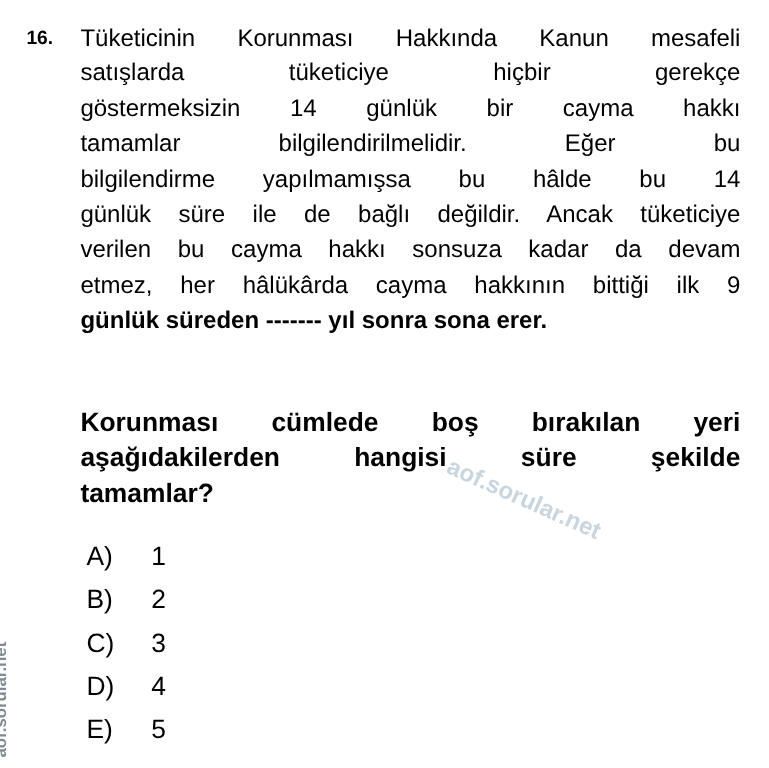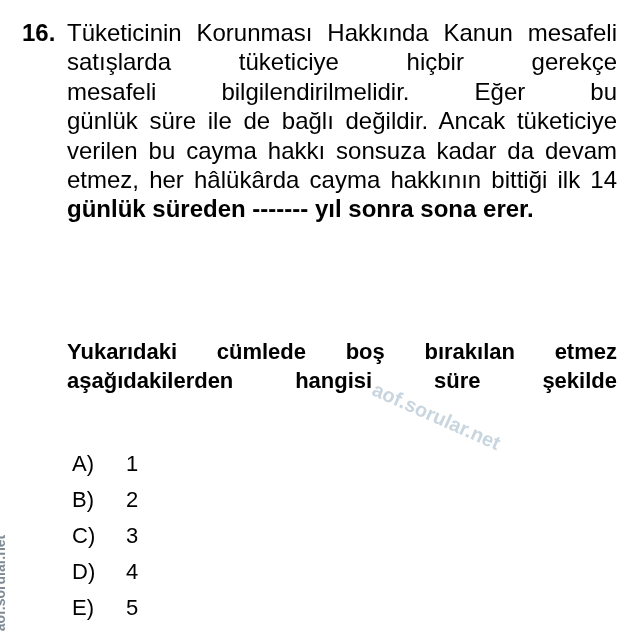--- a/index.html
+++ b/index.html
@@ -1,48 +1,51 @@
 <!DOCTYPE html>
 <html><head>
 <meta charset="utf-8">
 <style>
   html, body { margin:0; padding:0; background:#ffffff; }
   body { width:641px; height:640px; position:relative; overflow:hidden;
          font-family:"Liberation Sans", sans-serif; color:#000; }
-  .qnum { position:absolute; left:22px; top:18px; font-size:24px; font-weight:bold; line-height:29px; }
-  .stem { position:absolute; left:67px; top:18px; width:550px; font-size:24px; line-height:29.4px; }
+  .qnum { position:absolute; left:22px; top:18px; font-size:16px; font-weight:bold; line-height:29px; }
+  .stem { position:absolute; left:67px; top:18px; width:550px; font-size:20px; line-height:29.4px; }
   .line { display:block; text-align:justify; text-align-last:justify; white-space:nowrap; height:29.4px; }
   .line.last { text-align-last:left;font-weight:bold; }
   .prompt { position:absolute; left:67px; top:337px; width:550px; font-size:22px; font-weight:bold; line-height:29.4px; }
   .options { position:absolute; left:72px; top:446px; font-size:22px; line-height:36px; }
   .opt { display:flex; height:36px; }
   .opt-letter { width:54px; }
   .wm-diag { position:absolute; left:378px; top:378px; font-size:20px; color:#c9d6df; font-weight:bold;
              transform:rotate(24deg); transform-origin:left top; white-space:nowrap; }
   .wm-side { position:absolute; left:-48px; top:575px; font-size:14px; color:#7f8a94; font-weight:bold;
              transform:rotate(-90deg); white-space:nowrap; }
 </style>
 </head>
 <body>
 
 <div class="qnum">16.</div>
 
 <div class="stem">
   <span class="line">Tüketicinin Korunması Hakkında Kanun mesafeli</span>
   <span class="line">satışlarda tüketiciye hiçbir gerekçe</span>
-  <span class="line">mesafeli bilgilendirilmelidir. Eğer bu</span>
+  <span class="line">göstermeksizin 14 günlük bir cayma hakkı</span>
+  <span class="line">tamamlar bilgilendirilmelidir. Eğer bu</span>
+  <span class="line">bilgilendirme yapılmamışsa bu hâlde bu 14</span>
   <span class="line">günlük süre ile de bağlı değildir. Ancak tüketiciye</span>
   <span class="line">verilen bu cayma hakkı sonsuza kadar da devam</span>
-  <span class="line">etmez, her hâlükârda cayma hakkının bittiği ilk 14</span>
+  <span class="line">etmez, her hâlükârda cayma hakkının bittiği ilk 9</span>
   <span class="line last">günlük süreden ------- yıl sonra sona erer.</span>
 </div>
 
 <div class="prompt">
-  <span class="line">Yukarıdaki cümlede boş bırakılan etmez</span>
+  <span class="line">Korunması cümlede boş bırakılan yeri</span>
   <span class="line">aşağıdakilerden hangisi süre şekilde</span>
+  <span class="line last">tamamlar?</span>
 </div>
 
 <div class="options">
   <div class="opt">
     <span class="opt-letter">A)</span>
     <span>1</span>
   </div>
   <div class="opt">
     <span class="opt-letter">B)</span>
     <span>2</span>

